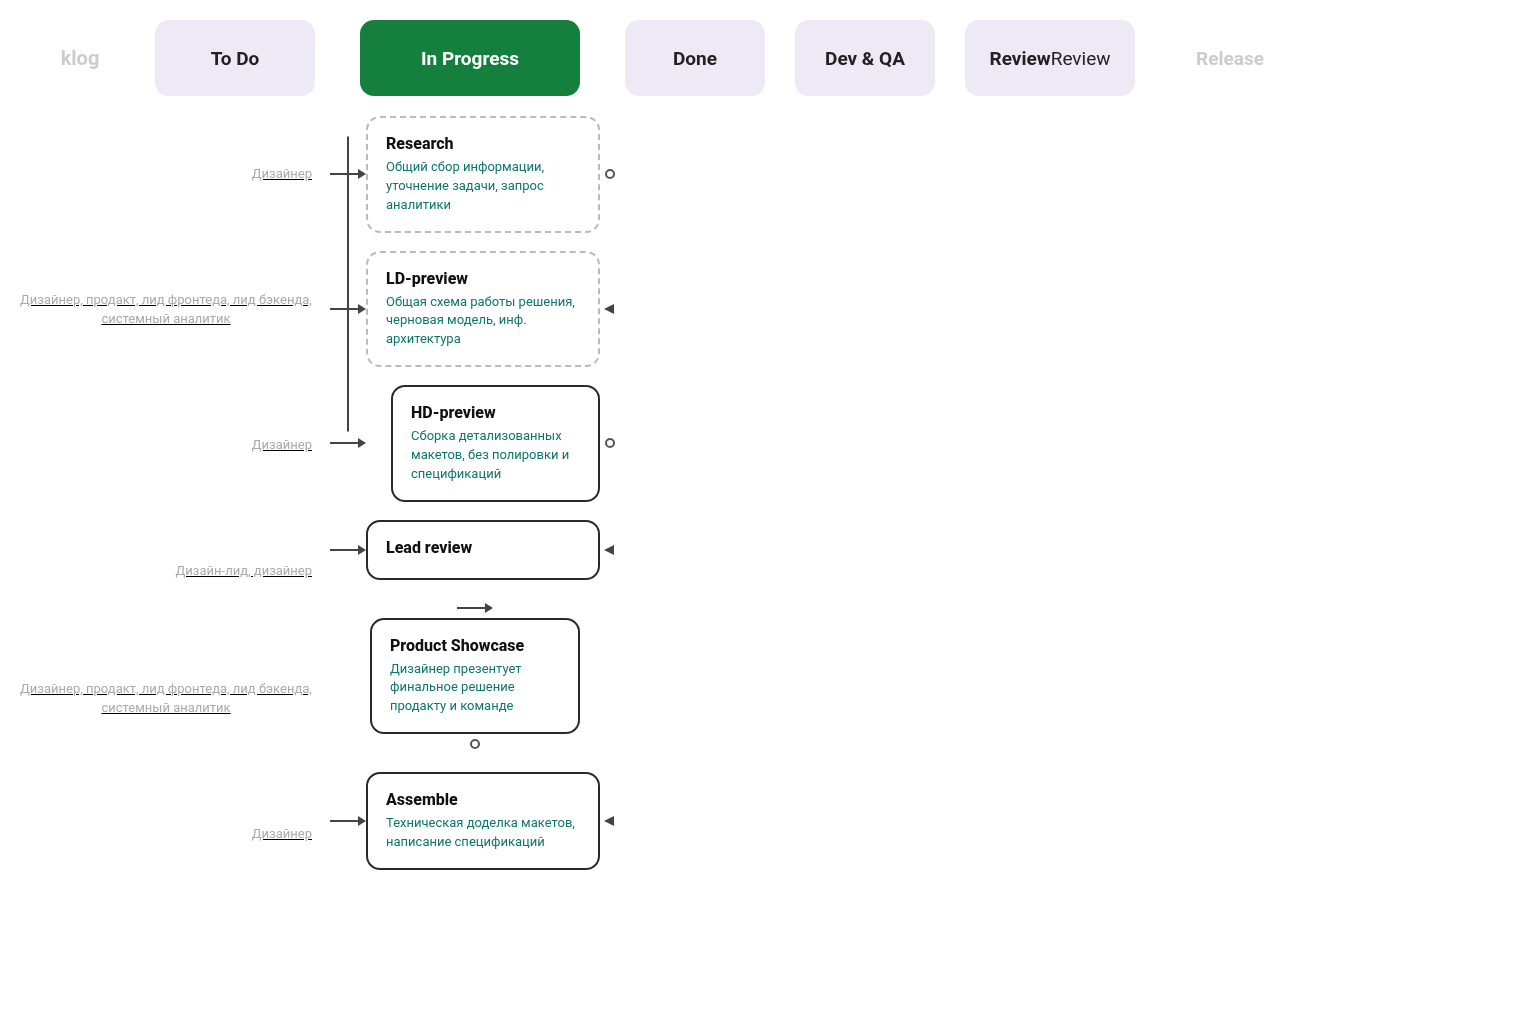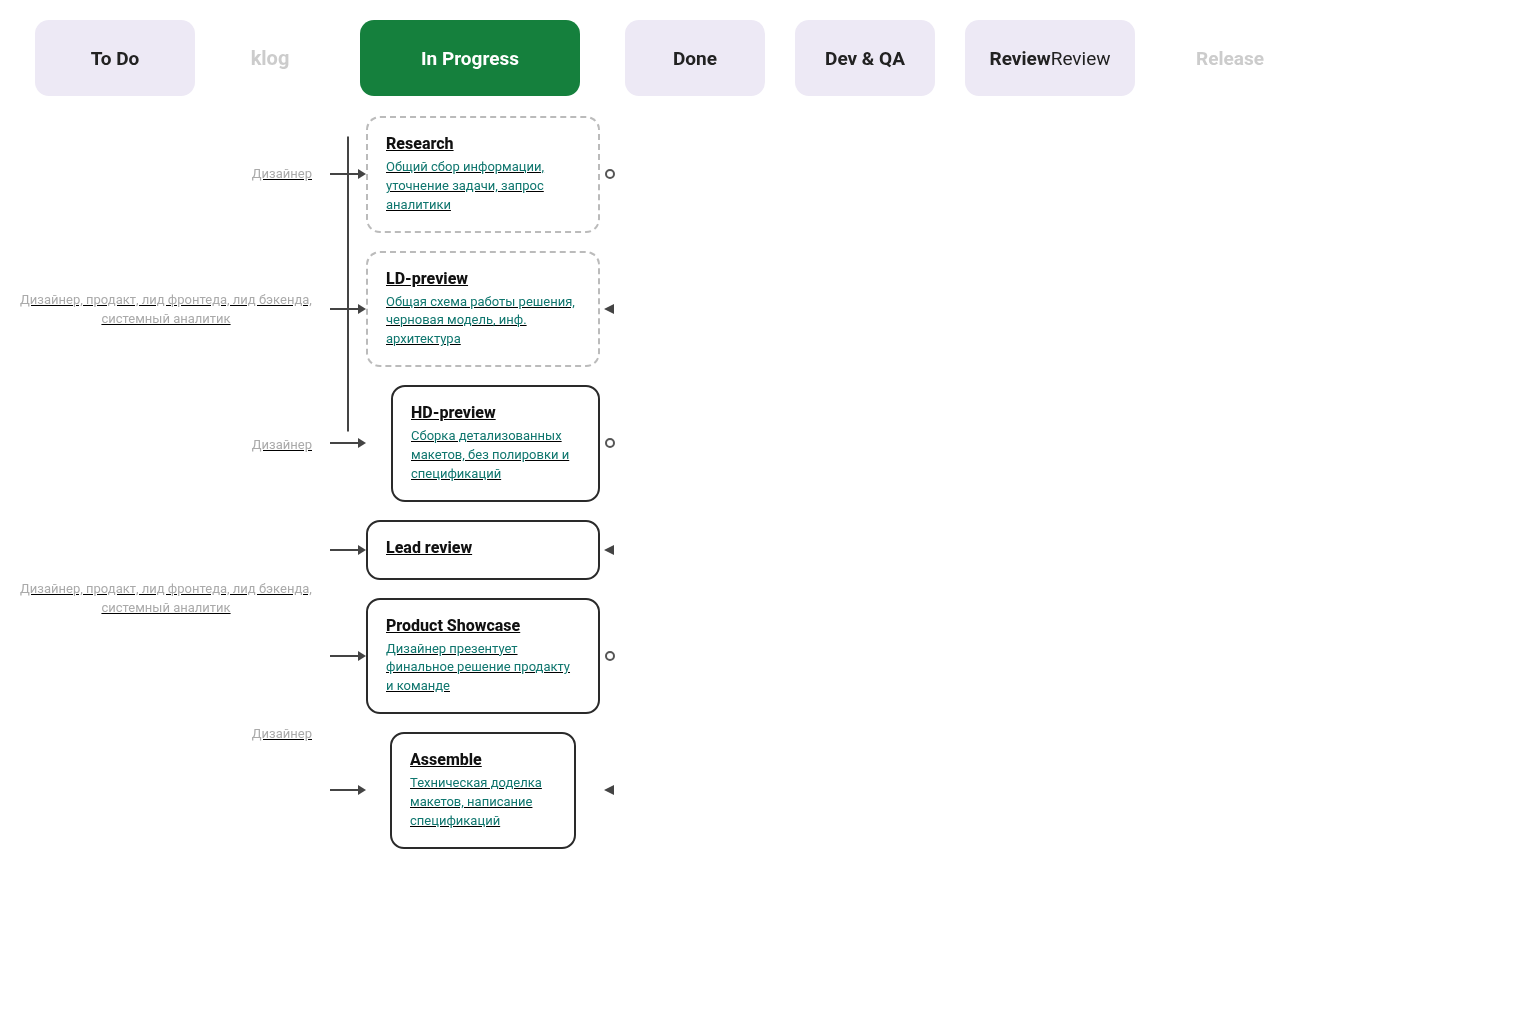--- a/index.html
+++ b/index.html
@@ -44,21 +44,20 @@
     .pill-black { background: #15803d; color: #fff; }
     .pill-lavender { background: #ede9f5; color: #222; }
     .pill-ghost { background: transparent; color: #ccc; }
 
     .card-item {
       border-radius: 14px;
       padding: 16px 18px;
       width: 210px;
       background: #fff;
       position: relative;
-      text-decoration: underline;
     }
     .card-item.dashed { border: 2px dashed #bbb; }
     .card-item.solid { border: 2px solid #2a2a2a; }
 
     .card-item-title {
       font-size: 16px;
       font-weight: 800;
       color: #111;
       margin-bottom: 5px;
     }
@@ -68,26 +67,26 @@
       line-height: 1.45;
     }
   </style>
 </head>
 <body>
 
 <div class="page">
 
   <div class="columns-header">
 
+    <div class="col-h" style="width:120px">
+      <div class="header-pill pill-ghost" style="font-size:20px; color:#ccc; font-weight:700; background:transparent;">klog</div>
+    </div>
+
     <div class="col-h" style="width:190px">
       <div class="header-pill pill-lavender" style="width:160px;">To Do</div>
-    </div>
-
-    <div class="col-h" style="width:120px">
-      <div class="header-pill pill-ghost" style="font-size:20px; color:#ccc; font-weight:700; background:transparent;">klog</div>
     </div>
 
     <div class="col-h" style="width:280px">
       <div class="header-pill pill-black" style="width:220px;">In Progress</div>
     </div>
 
     <div class="col-h" style="width:170px">
       <div class="header-pill pill-lavender" style="width:140px;">Done</div>
     </div>
 
@@ -119,20 +118,23 @@
       <div style="height:120px; display:flex; align-items:center; justify-content:flex-end; padding-right:18px;">
         <span style="font-size:13px; color:#aaa; text-align:center; line-height:1.5;">Дизайнер, продакт, лид фронтеда, лид бэкенда, системный аналитик</span>
       </div>
       <div style="height:18px;"></div>
 
       <div style="height:115px; display:flex; align-items:center; justify-content:flex-end; padding-right:18px;">
         <span style="font-size:13px; color:#aaa; text-align:center;">Дизайнер</span>
       </div>
       <div style="height:18px;"></div>
 
+      <div style="height:100px; display:flex; align-items:center; justify-content:flex-end; padding-right:18px;">
+        <span style="font-size:13px; color:#aaa; text-align:center;">Дизайн-лид, дизайнер</span>
+      </div>
       <div style="height:18px;"></div>
 
       <div style="height:120px; display:flex; align-items:center; justify-content:flex-end; padding-right:18px;">
         <span style="font-size:13px; color:#aaa; text-align:center; line-height:1.5;">Дизайнер, продакт, лид фронтеда, лид бэкенда, системный аналитик</span>
       </div>
       <div style="height:18px;"></div>
 
       <div style="height:115px; display:flex; align-items:center; justify-content:flex-end; padding-right:18px;">
         <span style="font-size:13px; color:#aaa; text-align:center;">Дизайнер</span>
       </div>
@@ -217,39 +219,39 @@
             <div class="card-item-title">Lead review</div>
           </div>
 
           <svg width="20" height="20">
             <polygon points="4,10 14,5 14,15" fill="#444"></polygon>
           </svg>
         </div>
       </div>
 
       <div style="position:relative; margin-bottom:18px;">
-        <div style="display:flex; flex-direction:row; align-items:center;">
+        <div style="display:flex; flex-direction:column; align-items:center;">
 
           <svg width="36" height="20">
             <line x1="0" y1="10" x2="28" y2="10" stroke="#444" stroke-width="2"></line>
             <polygon points="28,5 36,10 28,15" fill="#444"></polygon>
           </svg>
           <div class="card-item solid" style="flex:1;">
             <div class="card-item-title">Product Showcase</div>
             <div class="card-item-desc">Дизайнер презентует финальное решение продакту и команде</div>
           </div>
 
           <svg width="20" height="20">
             <circle cx="10" cy="10" r="4" fill="none" stroke="#555" stroke-width="2"></circle>
           </svg>
         </div>
       </div>
 
       <div style="position:relative; margin-bottom:18px;">
-        <div style="display:flex; flex-direction:row; align-items:center;gap:24px;">
+        <div style="display:flex; flex-direction:row; align-items:center;">
 
           <svg width="36" height="20">
             <line x1="0" y1="10" x2="28" y2="10" stroke="#444" stroke-width="2"></line>
             <polygon points="28,5 36,10 28,15" fill="#444"></polygon>
           </svg>
           <div class="card-item solid" style="flex:1;">
             <div class="card-item-title">Assemble</div>
             <div class="card-item-desc">Техническая доделка макетов, написание спецификаций</div>
           </div>
 

